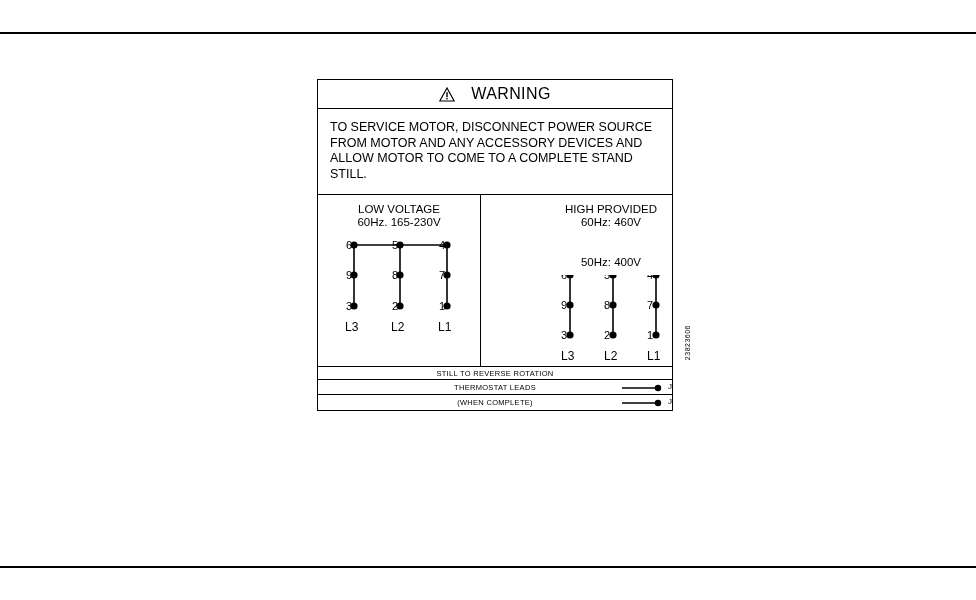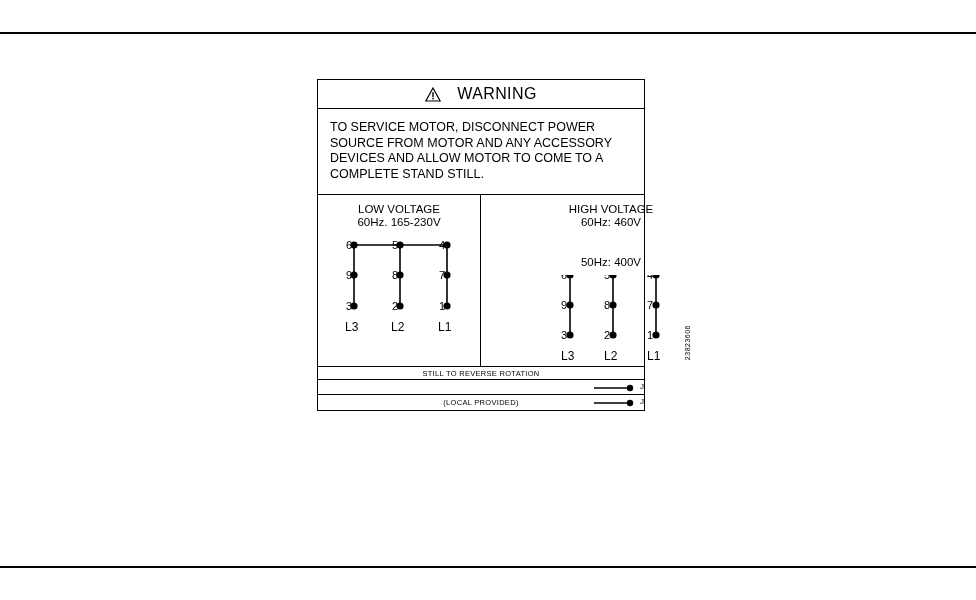--- a/index.html
+++ b/index.html
@@ -25,21 +25,21 @@
     background: #000000;
   }
   .page-rule.top { top: 32px; }
   .page-rule.bottom { top: 566px; }
 
   
   .plate {
     position: absolute;
     left: 317px;
     top: 79px;
-    width: 328px;
+    width: 356px;
     box-sizing: border-box;
     border: 1px solid #000000;
     background: #ffffff;
   }
 
   
   .warning-header {
     box-sizing: border-box;
     height: 29px;
     border-bottom: 1px solid #000000;
@@ -233,21 +233,21 @@
 
           <text x="27" y="96" font-family="Liberation Sans, sans-serif" font-size="12">L3</text>
           <text x="73" y="96" font-family="Liberation Sans, sans-serif" font-size="12">L2</text>
           <text x="120" y="96" font-family="Liberation Sans, sans-serif" font-size="12">L1</text>
         </svg>
       </div>
     </div>
 
     <div class="diagram high">
       <div class="diagram-title">
-        <span class="t1">HIGH VOLTAGE</span>
+        <span class="t1">HIGH PROVIDED</span>
         <span class="t2">60Hz: 460V</span>
         <span class="t3">50Hz: 400V</span>
       </div>
       <div class="wiring">
         <svg width="164" height="98" viewBox="0 0 164 98">
 
           <line x1="41" y1="0" x2="41" y2="60" stroke="#000000" stroke-width="1.6"></line>
           <line x1="84" y1="0" x2="84" y2="60" stroke="#000000" stroke-width="1.6"></line>
           <line x1="127" y1="0" x2="127" y2="60" stroke="#000000" stroke-width="1.6"></line>
 
@@ -276,31 +276,32 @@
           <text x="118" y="85" font-family="Liberation Sans, sans-serif" font-size="12">L1</text>
         </svg>
       </div>
       <span class="sidecode">23823606</span>
     </div>
   </div>
 
   <div class="note-row rule">STILL TO REVERSE ROTATION</div>
 
   <div class="thermo">
+    <span class="thermo-label">THERMOSTAT LEADS</span>
     <span class="lead">
       <svg width="48" height="8" viewBox="0 0 48 8">
         <line x1="2" y1="4" x2="36" y2="4" stroke="#000000" stroke-width="1.6"></line>
         <circle cx="38" cy="4" r="3.2" fill="#000000"></circle>
       </svg>
     </span>
     <span class="j-label">J</span>
   </div>
 
   <div class="thermo2">
-    <span class="thermo-label">(LOCAL PROVIDED)</span>
+    <span class="thermo-label">(WHEN COMPLETE)</span>
     <span class="lead">
       <svg width="48" height="8" viewBox="0 0 48 8">
         <line x1="2" y1="4" x2="36" y2="4" stroke="#000000" stroke-width="1.6"></line>
         <circle cx="38" cy="4" r="3.2" fill="#000000"></circle>
       </svg>
     </span>
     <span class="j-label">J</span>
   </div>
 
 </div>

